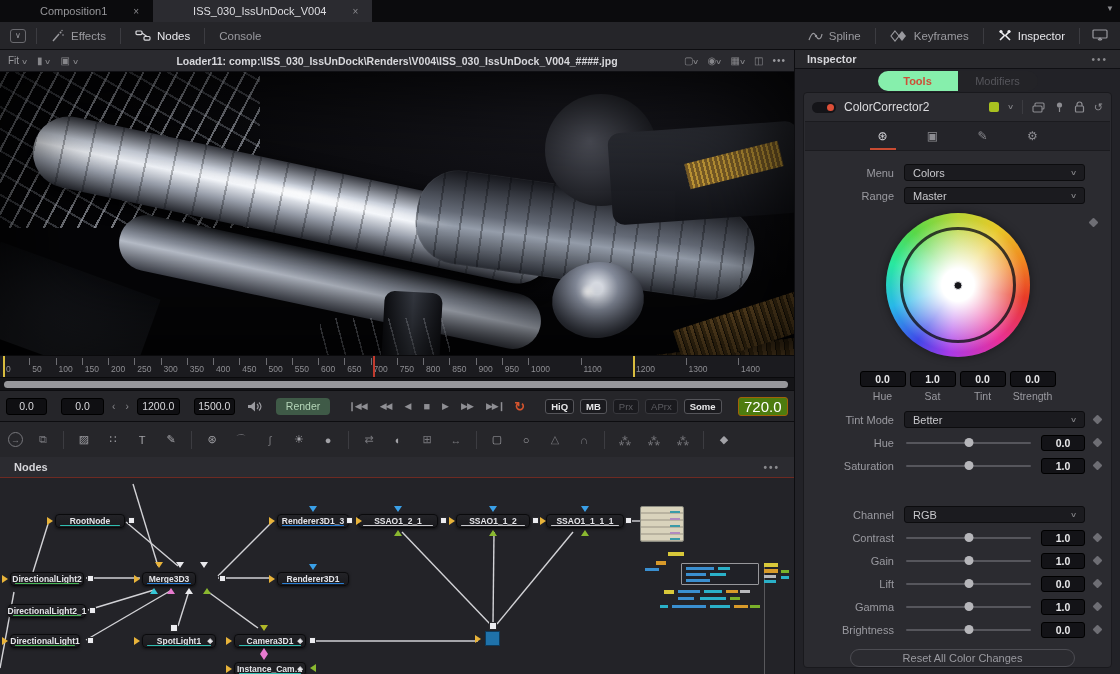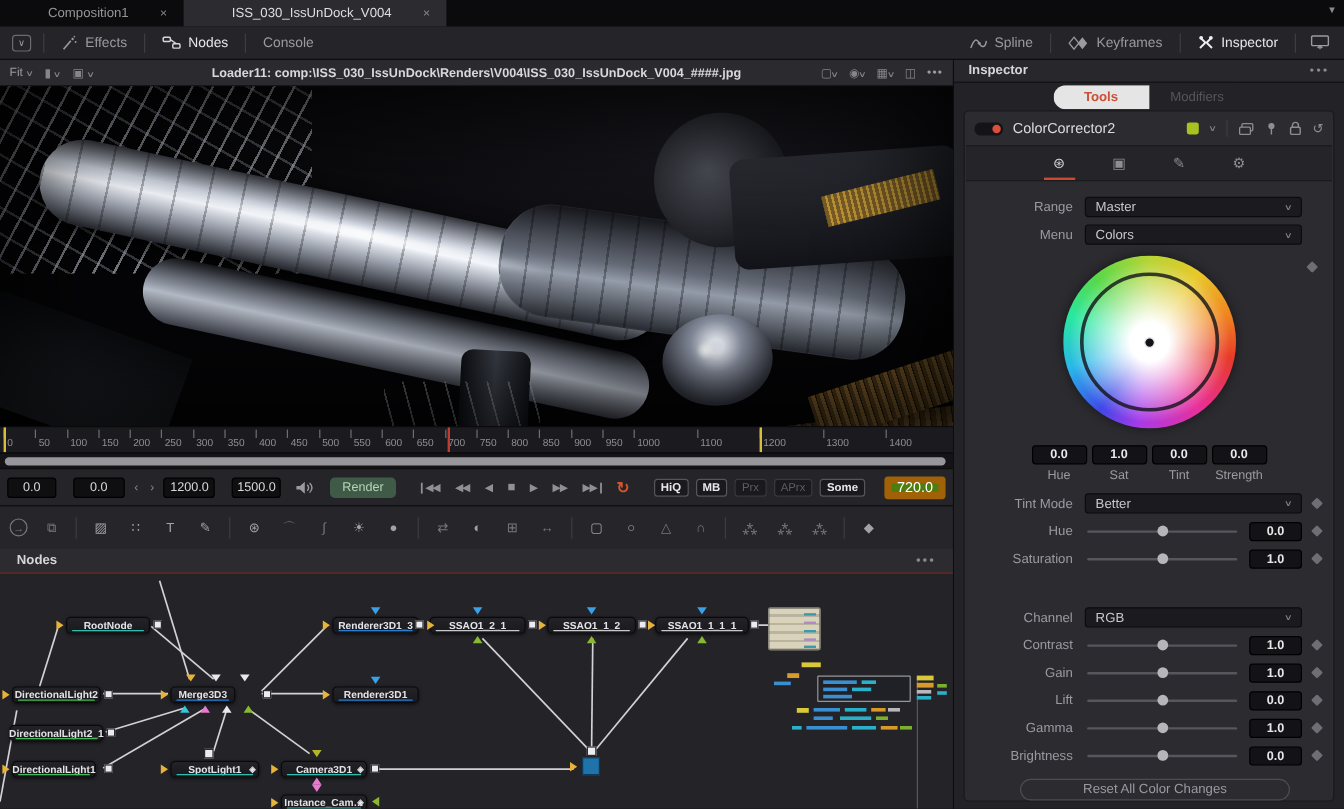--- a/index.html
+++ b/index.html
@@ -97,21 +97,21 @@
   .stepchev { color:#8a8a8e; font-size:10px; padding:0 2px; }
   .renderbtn { background:#3f5a47; color:#b4d5b8; border-radius:4px; font-size:10.5px; height:17px; padding:0 10px;
     display:flex; align-items:center; margin-left:8px; }
   .pbgroup { display:flex; align-items:center; gap:13px; margin-left:12px; color:#8f8f94; font-size:9px; }
   .pb { letter-spacing:-1px; }
   .loop { color:#d4542e; font-size:13px; font-weight:bold; margin-left:4px; }
   .qgroup { display:flex; align-items:center; gap:6px; margin-left:14px; }
   .qbtn { border:1px solid #55555a; border-radius:3px; background:#1a1a1e; color:#e8e8ea; font-size:9.5px; font-weight:bold;
     height:15px; padding:0 5px; display:flex; align-items:center; }
   .qbtn.off { border-color:#38383d; color:#5c5c61; font-weight:normal; }
-  .curframe { background:#4d7c0f; border:6px solid #a16207; border-radius:3px; color:#ffffff; font-size:12px;
+  .curframe { background:#4d7c0f; border:1px solid #a16207; border-radius:3px; color:#ffffff; font-size:15px;
     height:19px; width:54px; display:flex; align-items:center; justify-content:center; margin-left:10px; }
 
   
   .nodetools { height:36px; background:#26262a; border-top:1px solid #0d0d10; display:flex; align-items:center; padding:0 8px; gap:11px; }
   .nt-ic { width:18px; height:16px; display:flex; align-items:center; justify-content:center; font-size:11px; color:#77777c; }
   .nt-ic.br { color:#a2a2a7; }
   .nt-ic.circ { border:1.3px solid #77777c; border-radius:50%; width:15px; height:15px; font-size:9px; }
   .nt-sep { width:1px; height:18px; background:#3c3c41; }
 
   
@@ -135,21 +135,21 @@
   .clusterbox { position:absolute; border:1px solid #97979b; background:rgba(30,32,38,.5); border-radius:1px; }
   .vsplit { position:absolute; width:1px; background:#58585c; }
 
   
   .insphead { height:22px; background:#28282c; border-bottom:1px solid #101014; display:flex; align-items:center; padding:0 12px; }
   .insphead .t { font-size:11px; font-weight:bold; color:#d6d6da; }
   .insphead .dots { margin-left:auto; color:#8a8a8e; letter-spacing:2px; font-size:10px; }
   .insptabs { height:26px; display:flex; align-items:center; justify-content:center; }
   .pill { display:flex; border-radius:11px; overflow:hidden; }
   .pill .seg { width:80px; height:20px; display:flex; align-items:center; justify-content:center; font-size:11px; }
-  .seg.tools { background:#e5e5e5; color:#cc4f38; font-weight:bold; }
+  .seg.tools { background:#86efac; color:#cc4f38; font-weight:bold; }
   .seg.mods { background:#232327; color:#55555b; }
   .toolpanel { margin:0 8px 6px 8px; flex:1; background:#2b2b30; border:1px solid #19191d; border-radius:4px;
     display:flex; flex-direction:column; position:relative; }
   .ccrow { height:28px; display:flex; align-items:center; padding:0 8px; gap:8px; }
   .toggle { width:24px; height:11px; background:#141418; border-radius:6px; position:relative; }
   .toggle i { position:absolute; right:2px; top:2px; width:7px; height:7px; border-radius:50%; background:#dd4f38; }
   .cctitle { font-size:12px; color:#dcdcdf; }
   .ccright { margin-left:auto; display:flex; align-items:center; gap:9px; }
   .colorsw { width:10px; height:10px; border-radius:2px; background:#a9c120; }
   .ccic { color:#8d8d92; font-size:11px; }
@@ -657,31 +657,31 @@
         </div>
         <div class="subtabs">
           <span class="subtab active">⊛</span>
           <span class="subtab">▣</span>
           <span class="subtab">✎</span>
           <span class="subtab">⚙</span>
         </div>
 
         <div class="ctrls">
           <div class="irow">
+            <span class="ilabel">Menu</span>
+            <div class="dd">
+              <span>Colors</span>
+                <span class="chev">∨</span>
+            </div>
+            <span class="kf ph"></span>
+          </div>
+          <div class="irow">
             <span class="ilabel">Range</span>
             <div class="dd">
               <span>Master</span>
-                <span class="chev">∨</span>
-            </div>
-            <span class="kf ph"></span>
-          </div>
-          <div class="irow">
-            <span class="ilabel">Menu</span>
-            <div class="dd">
-              <span>Colors</span>
                 <span class="chev">∨</span>
             </div>
             <span class="kf ph"></span>
           </div>
 
           <div class="wheelwrap">
             <div class="wheel"></div>
             <div class="wheelring"></div>
             <div class="wheeldot"></div>
             <span class="kf wheelkf"></span>

